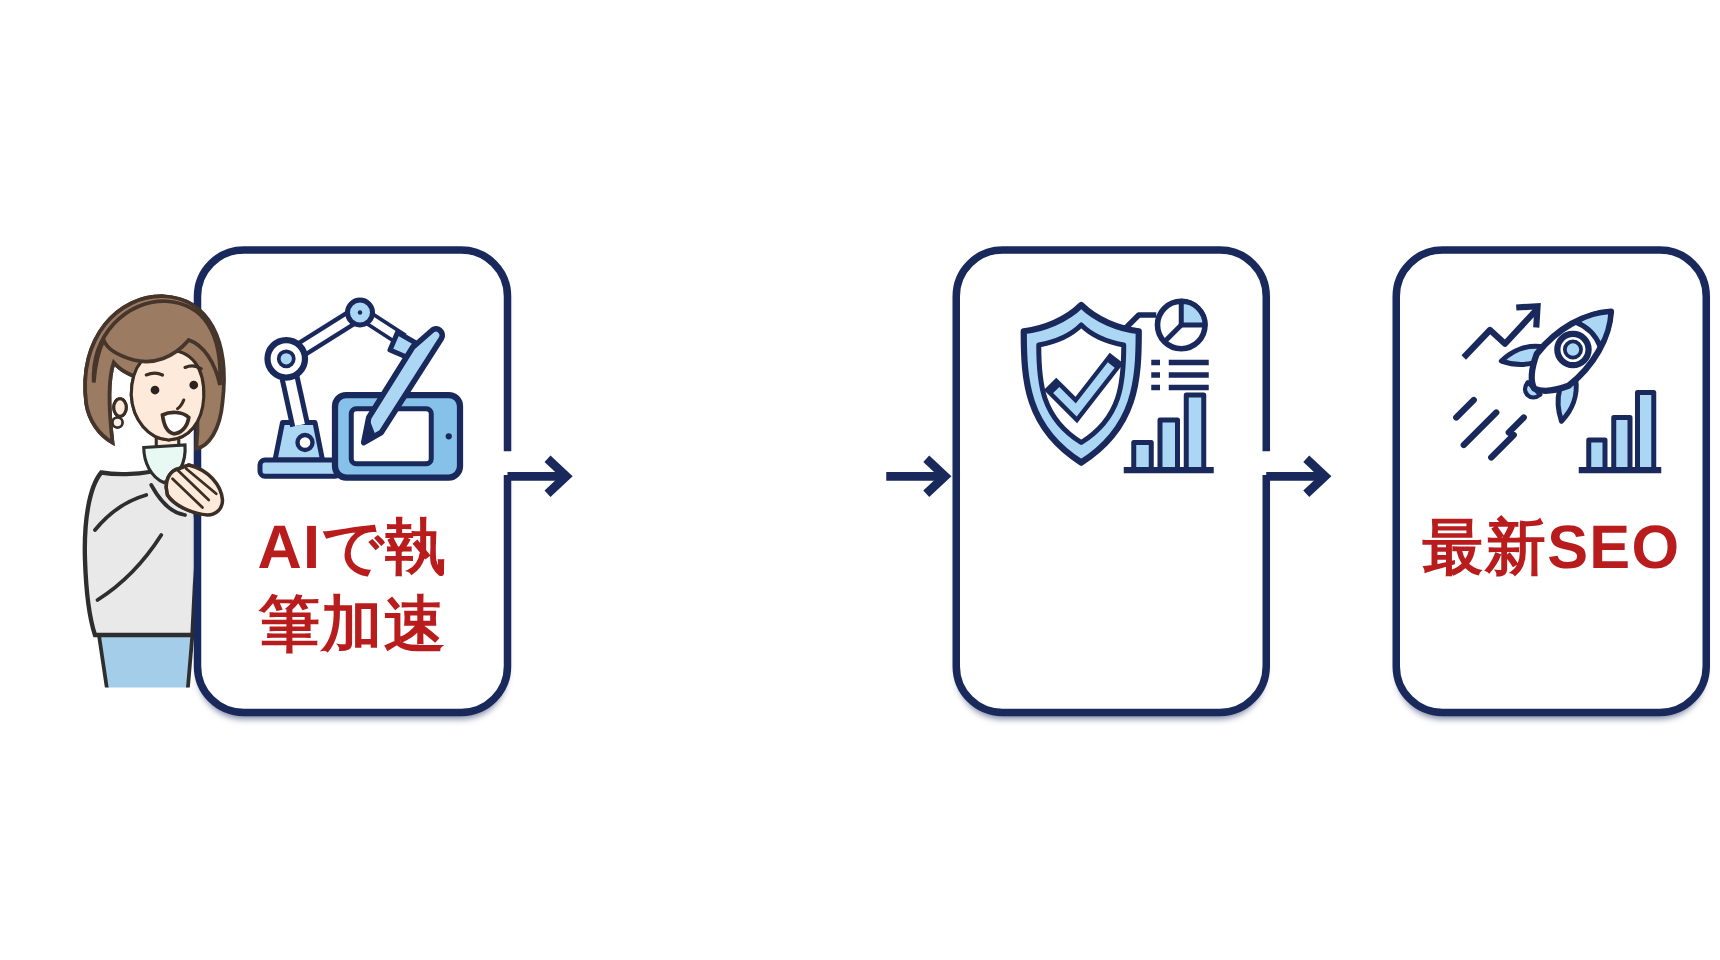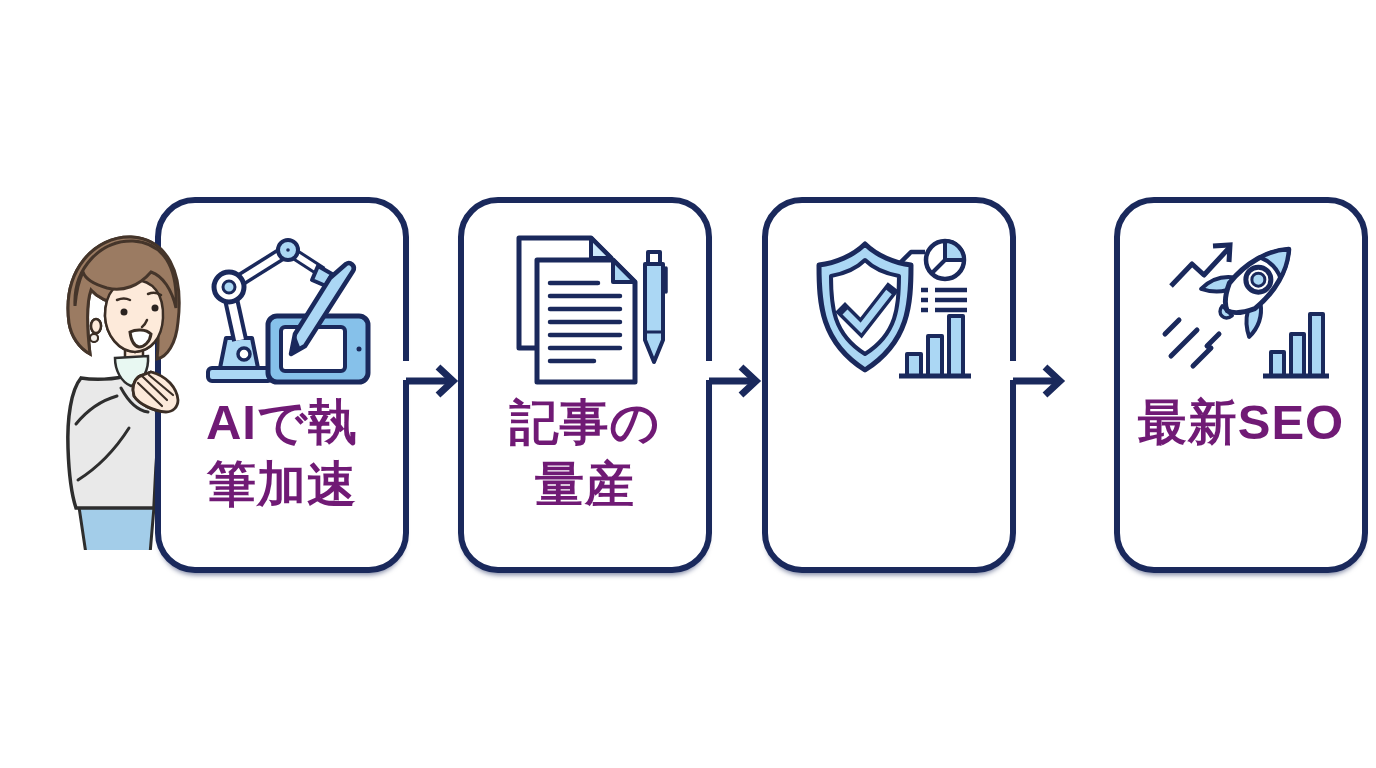--- a/index.html
+++ b/index.html
@@ -12,22 +12,22 @@
   
   .card{
     position:absolute;top:197px;width:254px;height:376px;box-sizing:border-box;
     background:#ffffff;border:6px solid #1a295c;border-radius:40px;
     box-shadow:0 6px 5px -4px rgba(24,38,91,.55);
     display:flex;flex-direction:column;align-items:center;z-index:2;
   }
   .card.c1{left:155px}.card.c2{left:458px}.card.c3{left:762px}.card.c4{left:1114px}
   .icon-wrap{margin-top:26px;height:162px;display:flex;align-items:center;justify-content:center;}
   .label{
-    text-align:center;font-size:49px;font-weight:800;
-    color:#701a75;line-height:62px;letter-spacing:1px;white-space:nowrap;
+    margin-top:16px;text-align:center;font-size:49px;font-weight:800;
+    color:#b91c1c;line-height:62px;letter-spacing:1px;white-space:nowrap;
   }
   .label span{display:block;}
 
   
   .arrow{position:absolute;top:340px;width:60px;height:80px;z-index:3;}
   .a1{left:401px}.a2{left:704px}.a3{left:1008px}
 
   
   .woman{position:absolute;left:45px;top:228px;width:150px;height:322px;}
   .woman.base{z-index:1}
@@ -102,41 +102,20 @@
           <path d="M103,104 L99,124 L108,117 Z" fill="#1a295c" stroke="none"></path>
         </g>
       </svg>
     </div>
     <div class="label">
       <span>AIで執</span>
       <span>筆加速</span>
     </div>
   </div>
 
-  <div class="card c2">
-    <div class="icon-wrap">
-      <svg viewBox="0 0 180 160" width="180" height="160">
-        <g stroke="#1a295c" stroke-linejoin="round">
-          <path d="M24,8 H96 L116,28 V118 H24 Z" fill="#ffffff" stroke-width="5"></path>
-          <path d="M96,8 V28 H116 Z" fill="#cde9fb" stroke-width="4"></path>
-          <path d="M42,30 H118 L140,52 V152 H42 Z" fill="#ffffff" stroke-width="5"></path>
-          <path d="M118,30 V52 H140 Z" fill="#abd7f4" stroke-width="4"></path>
-          <path d="M55,53 h48 M55,66 h70 M55,79 h70 M55,92 h70 M55,105 h70 M55,118 h70 M55,131 h44" fill="none" stroke-width="4.5" stroke-linecap="round"></path>
-          <path d="M153,22 h12 v12 h-12 z" fill="#ffffff" stroke-width="4"></path>
-          <path d="M150,34 h18 v76 l-9,22 -9,-22 Z" fill="#abd7f4" stroke-width="4"></path>
-          <path d="M171,38 v24" fill="none" stroke-width="3.5" stroke-linecap="round"></path>
-          <path d="M150,102 h18" fill="none" stroke-width="3"></path>
-        </g>
-      </svg>
-    </div>
-    <div class="label">
-      <span>記事の</span>
-      <span>量産</span>
-    </div>
-  </div>
 
   <div class="card c3">
     <div class="icon-wrap">
       <svg viewBox="0 0 180 160" width="180" height="160">
         <g stroke="#1a295c" stroke-linejoin="round">
           <path d="M92,42 L112,22 H126" fill="none" stroke-width="4.5"></path>
           <path d="M66,14 C78,26 96,33 112,35 C112,74 110,112 66,140 C22,112 20,74 20,35
                    C36,33 54,26 66,14 Z" fill="#abd7f4" stroke-width="5"></path>
           <path d="M66,30 C75,39 89,44 100,46 C100,76 98,104 66,124 C34,104 32,76 32,46
                    C43,44 57,39 66,30 Z" fill="#ffffff" stroke-width="4"></path>

